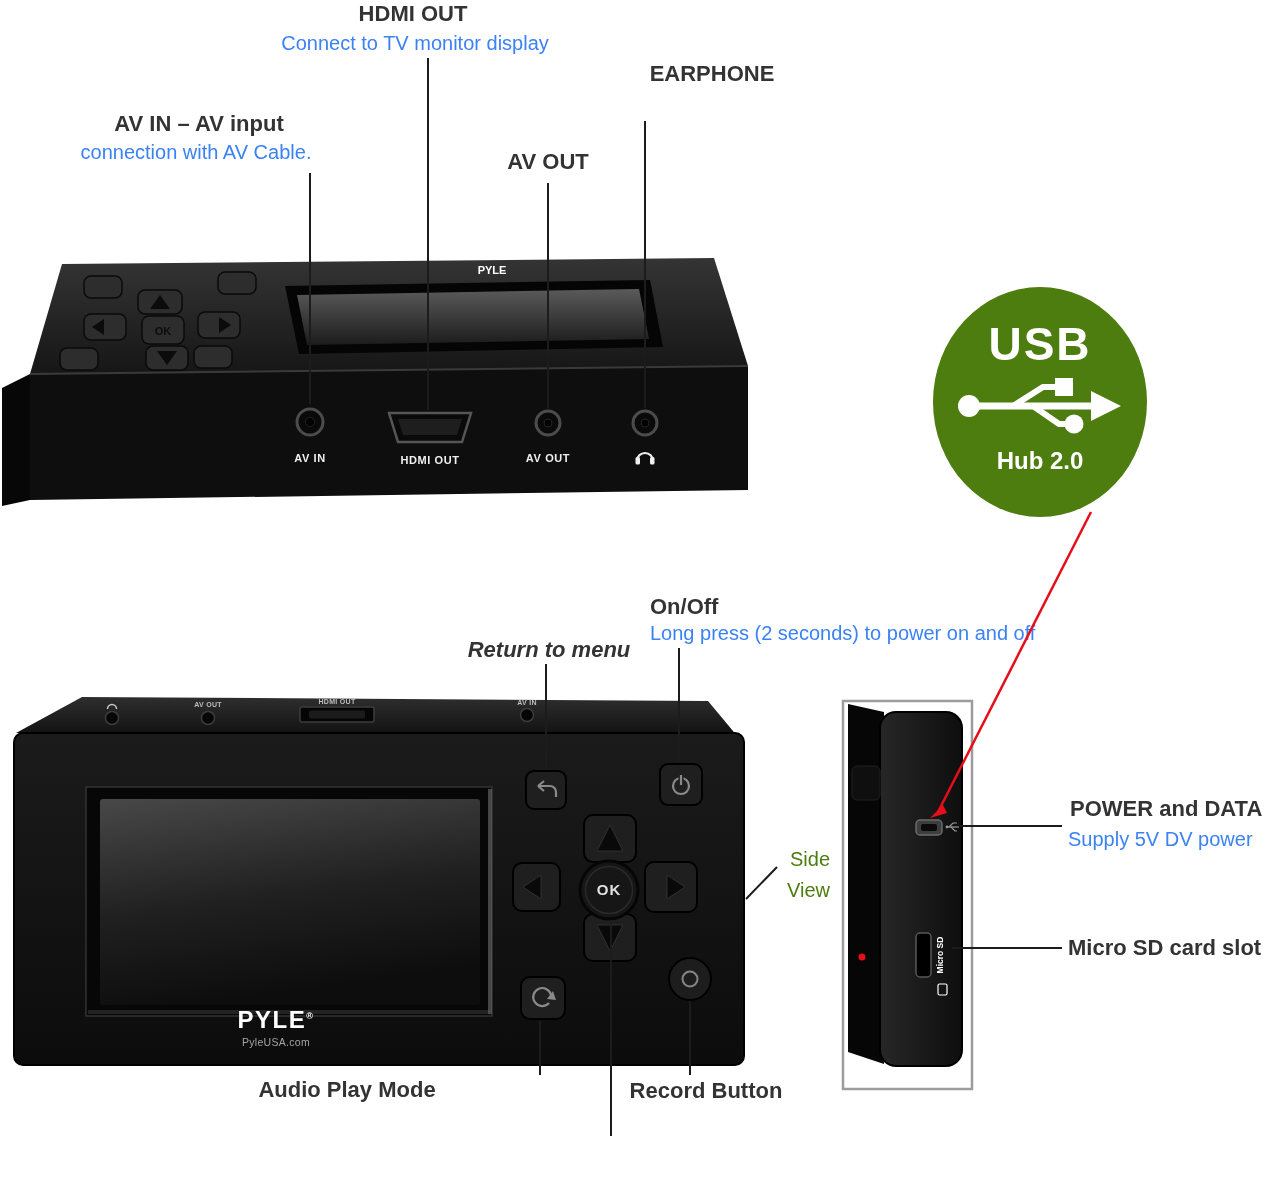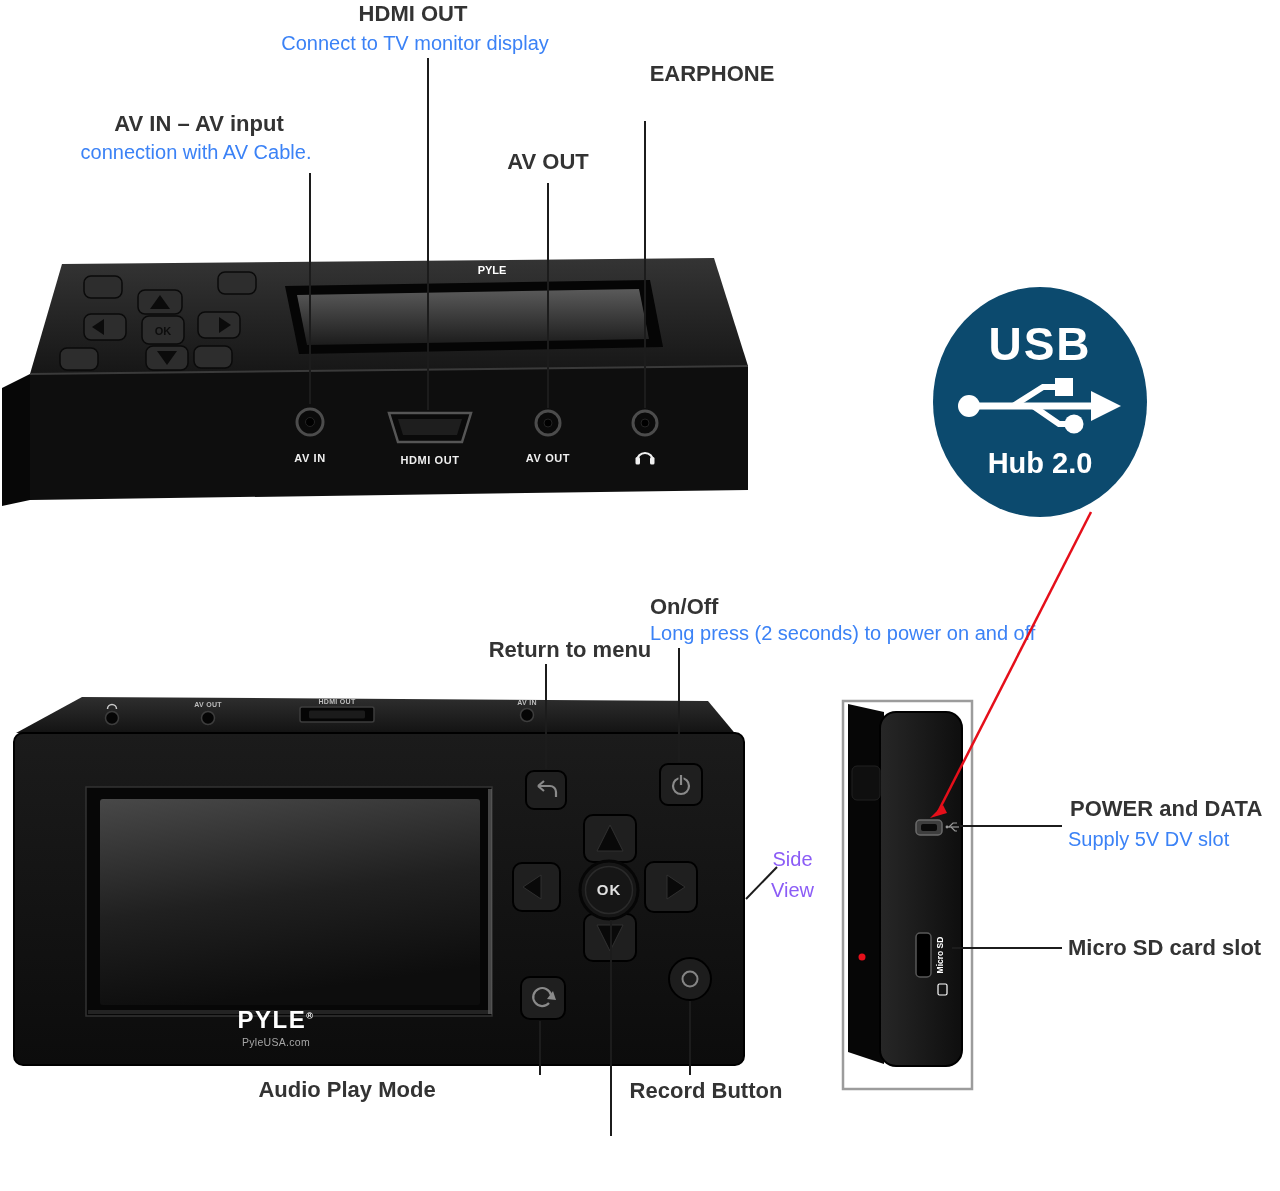--- a/index.html
+++ b/index.html
@@ -20,53 +20,53 @@
 
   .plabel { font-family:"Liberation Sans",sans-serif; font-size:11px; font-weight:bold; fill:#f0f0f0; text-anchor:middle; letter-spacing:.6px; }
   .plabel-sm { font-family:"Liberation Sans",sans-serif; font-size:7px; font-weight:bold; fill:#bdbdbd; text-anchor:middle; letter-spacing:.3px; }
   .okt { font-family:"Liberation Sans",sans-serif; font-size:15px; font-weight:bold; fill:#e0e0e0; text-anchor:middle; letter-spacing:1px; }
   .okt-dark { font-family:"Liberation Sans",sans-serif; font-size:11px; font-weight:bold; fill:#0d0d0d; text-anchor:middle; }
   .brandtext { font-family:"Liberation Sans",sans-serif; font-weight:bold; fill:#ffffff; text-anchor:middle; }
   .sitetext { font-family:"Liberation Sans",sans-serif; font-size:10.5px; fill:#a6a6a6; text-anchor:middle; letter-spacing:.3px; }
   .vtext { font-family:"Liberation Sans",sans-serif; font-size:8.5px; font-weight:bold; fill:#ffffff; text-anchor:middle; }
 
   .usb-badge { position:absolute; left:933px; top:287px; width:214px; height:230px; border-radius:50%;
-    background:#0c4a6e; color:#fff; display:flex; flex-direction:column; align-items:center; z-index:8; }
+    background:#4d7c0f; color:#fff; display:flex; flex-direction:column; align-items:center; z-index:8; }
   .usb-top { font-size:46px; font-weight:bold; letter-spacing:2px; margin-top:34px; line-height:1; }
-  .usb-bottom { font-size:29px; font-weight:bold; margin-top:4px; line-height:1; }
-
-  .sideview-label { text-align:center; font-size:20px; color:#8b5cf6; line-height:31px; }
+  .usb-bottom { font-size:24px; font-weight:bold; margin-top:4px; line-height:1; }
+
+  .sideview-label { text-align:right; font-size:20px; color:#4d7c0f; line-height:31px; }
 </style>
 </head>
 <body>
 
 <div class="canvas">
 
   <div class="txt title c" style="left:413px; top:1px;">HDMI OUT</div>
   <div class="txt desc c" style="left:415px; top:32px;">Connect to TV monitor display</div>
 
   <div class="txt title c" style="left:712px; top:61px;">EARPHONE</div>
 
   <div class="txt title c" style="left:199px; top:111px;">AV IN – AV input</div>
   <div class="txt desc c" style="left:196px; top:141px;">connection with AV Cable.</div>
 
   <div class="txt title c" style="left:548px; top:149px;">AV OUT</div>
 
   <div class="txt title" style="left:650px; top:594px;">On/Off</div>
   <div class="txt desc" style="left:650px; top:622px;">Long press (2 seconds) to power on and off</div>
 
-  <div class="txt title c" style="left:570px; top:637px;">Return to menu</div>
+  <div class="txt title c" style="left:549px; top:637px;font-style:italic;">Return to menu</div>
 
   <div class="txt sideview-label" style="left:755px; top:844px; width:75px;">
     <div>Side</div>
     <div>View</div>
   </div>
 
   <div class="txt title" style="left:1070px; top:796px;">POWER and DATA</div>
-  <div class="txt desc" style="left:1068px; top:828px;">Supply 5V DV slot</div>
+  <div class="txt desc" style="left:1068px; top:828px;">Supply 5V DV power</div>
 
   <div class="txt title" style="left:1068px; top:935px;">Micro SD card slot</div>
 
   <div class="txt title c" style="left:347px; top:1077px;text-align:center;">Audio Play Mode</div>
 
   <div class="txt title c" style="left:706px; top:1078px;">Record Button</div>
 
 
   <div class="usb-badge">
     <span class="usb-top">USB</span>

